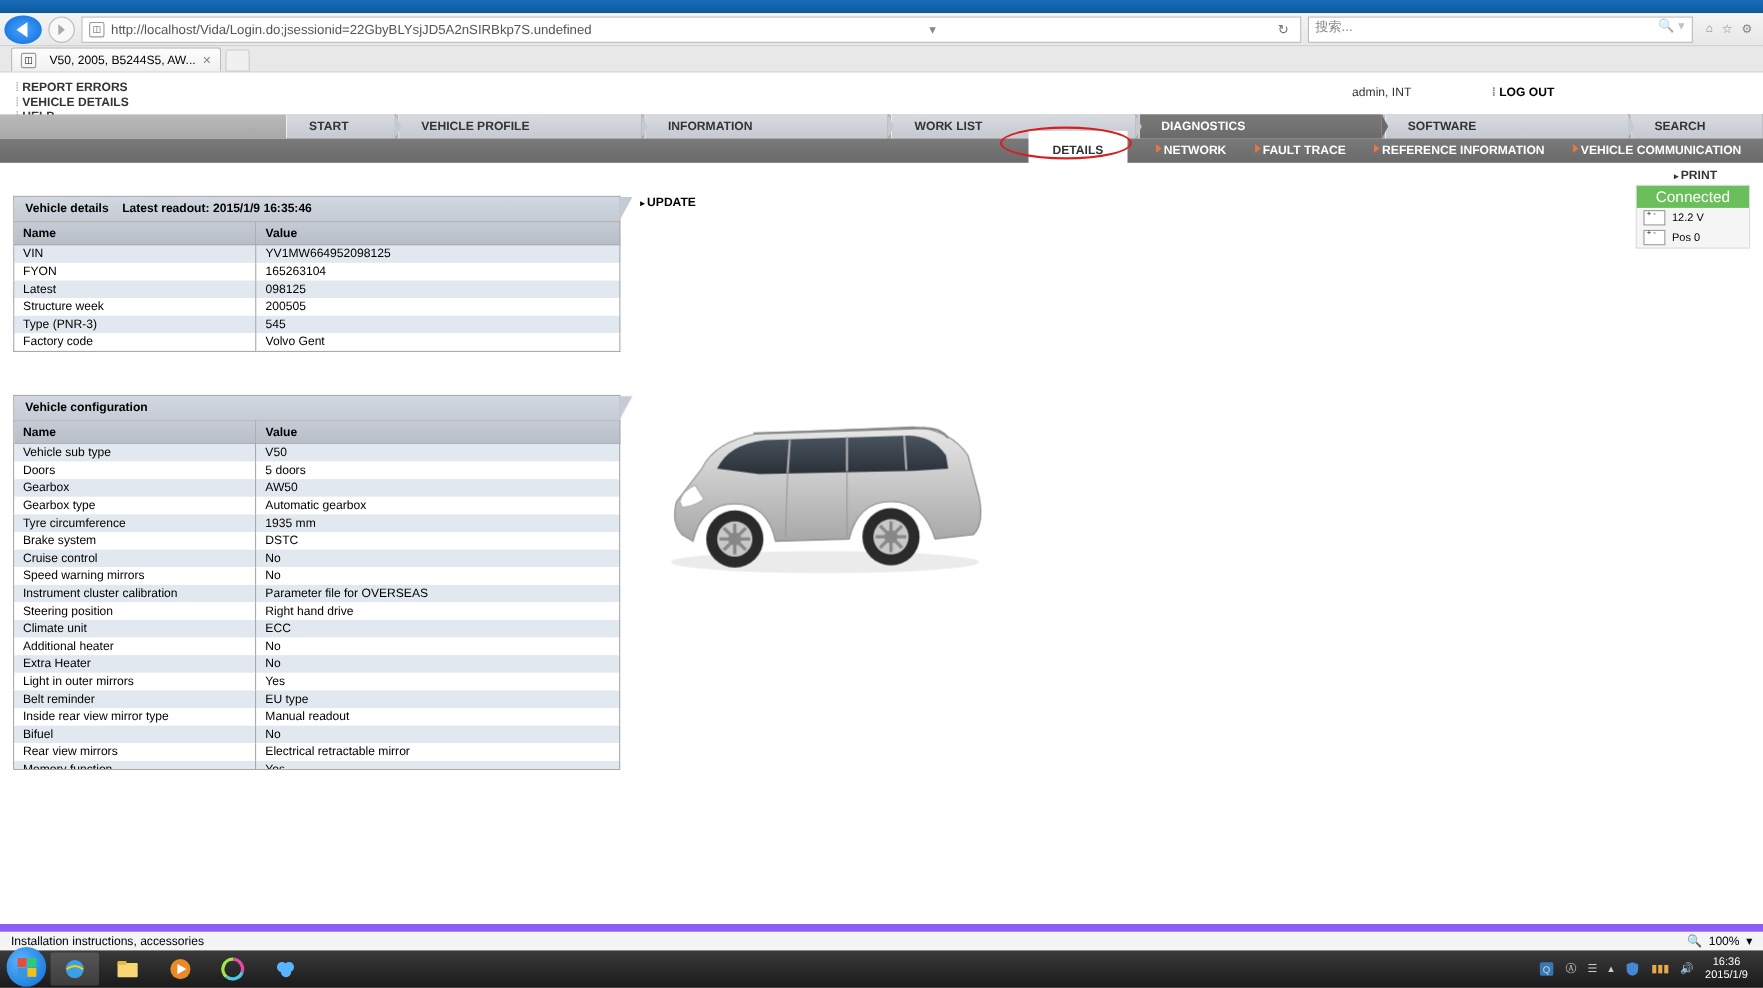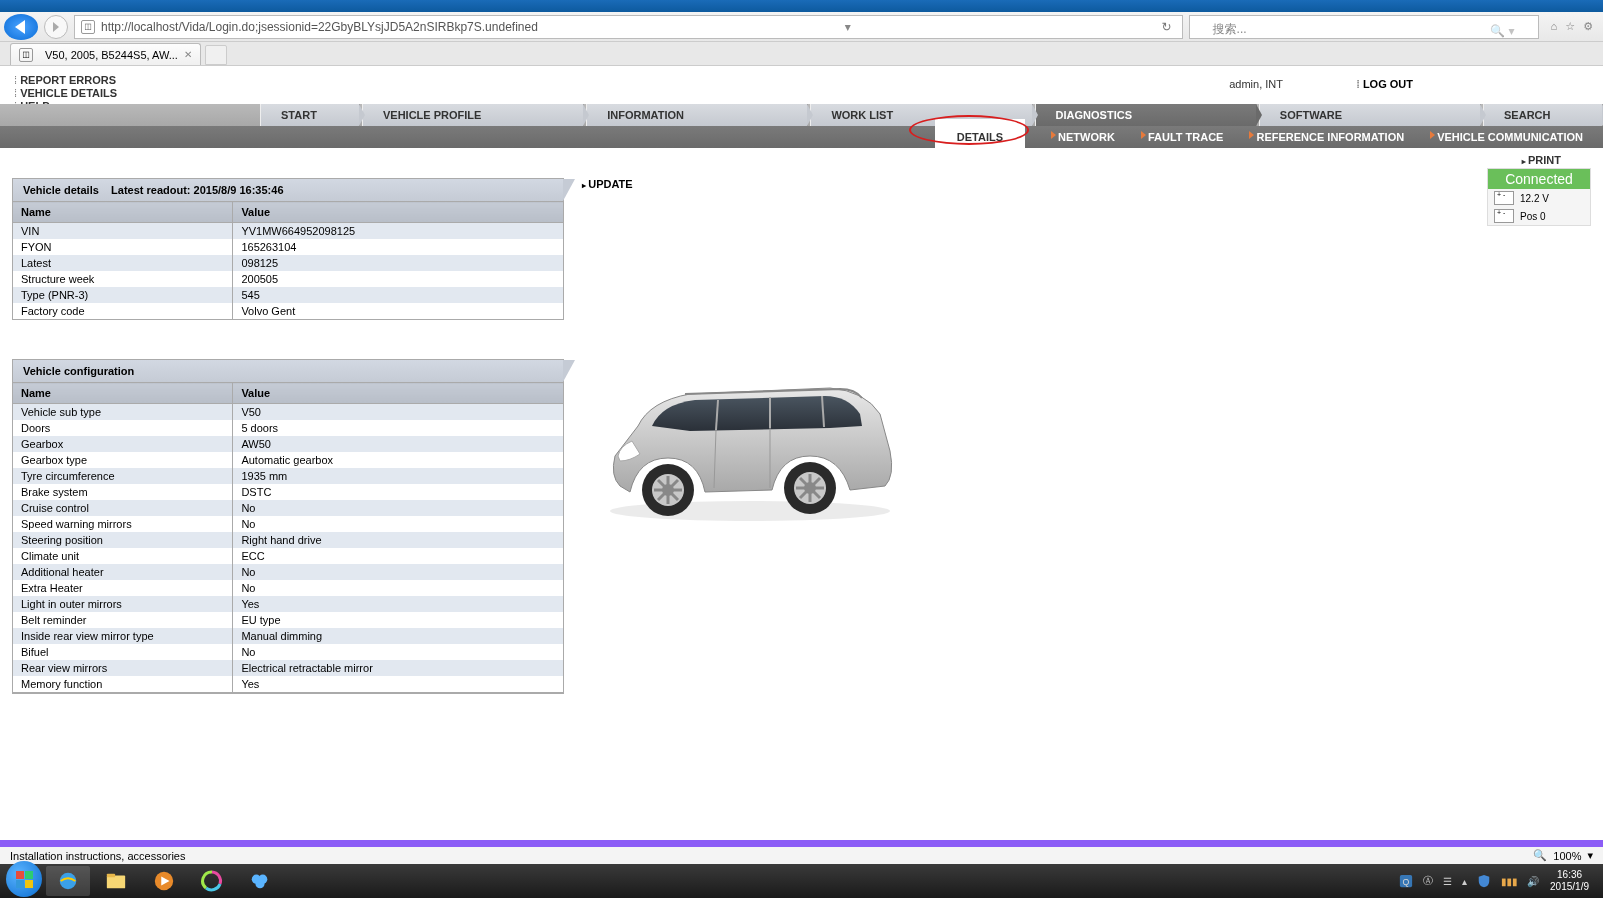--- a/index.html
+++ b/index.html
@@ -12,21 +12,21 @@
 
 
 .ie-toolbar { height: 30px; background: linear-gradient(#f4f4f4,#e8e8e8); border-bottom: 1px solid #ccc; display:flex; align-items:center; padding: 0 4px; gap:6px; position: relative; }
 .ie-back { width:34px; height:26px; border-radius:50%; background: radial-gradient(#4aa3ff,#0a6cd6); position:relative; display:flex; align-items:center; justify-content:center; }
 .ie-back-arrow { width:0;height:0; border-top:7px solid transparent; border-bottom:7px solid transparent; border-right:10px solid #fff; margin-left:-3px; }
 .ie-fwd { width:24px;height:24px; border-radius:50%; border:1px solid #bbb; background:#f8f8f8; display:flex;align-items:center;justify-content:center;}
 .ie-fwd-arrow{width:0;height:0;border-top:5px solid transparent;border-bottom:5px solid transparent;border-left:6px solid #aaa;}
 .url-bar { flex:1; height:24px; border:1px solid #bbb; background:#fff; display:flex; align-items:center; padding:0 6px; font-size:12px; color:#555; }
 .url-icon { width:14px; height:14px; border:1px solid #999; margin-right:6px; border-radius:2px; display:flex;align-items:center;justify-content:center; font-size:8px;}
 .refresh-btn { margin-left:auto; color:#777; padding:0 4px; }
-.search-bar { width:350px; height:24px; border:1px solid #bbb; background:#fff; display:flex; align-items:flex-end; padding:0 23px; font-size:12px; color:#888; }
+.search-bar { width:350px; height:24px; border:1px solid #bbb; background:#fff; display:flex; align-items:flex-start; padding:0 6px; font-size:12px; color:#888; }
 .sb-mag { margin-left:auto; opacity:.5; }
 .ie-icons { display:flex; gap:8px; padding:0 6px; color:#888; }
 
 
 .tab-strip { height:24px; background:#e8e8e8; display:flex; align-items:end; padding-left:10px; border-bottom:1px solid #ccc; }
 .tab { height:22px; background:linear-gradient(#fdfdfd,#f0f0f0); border:1px solid #bbb; border-bottom:none; padding:0 8px; display:flex; align-items:center; gap:6px; font-size:11px; border-radius:3px 3px 0 0; }
 .tab-close { font-size:10px; color:#888; }
 .tab-new { width:22px; height:20px; background:#f0f0f0; border:1px solid #ccc; margin-left:4px; border-radius:2px 2px 0 0; }
 
 
@@ -212,21 +212,21 @@
       </div>
   </div>
 
   <div class="update-link">UPDATE</div>
 
   <div class="section sec1">
     <div class="sec-title">
       <span>Vehicle details</span>
       &nbsp;&nbsp;
       <span>Latest readout:</span>
-      <span>2015/8/9 16:35:46</span>
+      <span>2015/1/9 16:35:46</span>
     </div>
     <table class="tbl">
       <thead>
           <tr>
         <th style="width:40%">Name</th>
         <th>Value</th>
       </tr>
         </thead>
       <tbody id="tbody-details">
           <tr>
@@ -298,20 +298,24 @@
             </tr>
             <tr>
               <td style="width:40%">Cruise control</td>
               <td>No</td>
             </tr>
             <tr>
               <td style="width:40%">Speed warning mirrors</td>
               <td>No</td>
             </tr>
             <tr>
+              <td style="width:40%">Instrument cluster calibration</td>
+              <td>Parameter file for OVERSEAS</td>
+            </tr>
+            <tr>
               <td style="width:40%">Steering position</td>
               <td>Right hand drive</td>
             </tr>
             <tr>
               <td style="width:40%">Climate unit</td>
               <td>ECC</td>
             </tr>
             <tr>
               <td style="width:40%">Additional heater</td>
               <td>No</td>
@@ -323,21 +327,21 @@
             <tr>
               <td style="width:40%">Light in outer mirrors</td>
               <td>Yes</td>
             </tr>
             <tr>
               <td style="width:40%">Belt reminder</td>
               <td>EU type</td>
             </tr>
             <tr>
               <td style="width:40%">Inside rear view mirror type</td>
-              <td>Manual dimming</td>
+              <td>Manual readout</td>
             </tr>
             <tr>
               <td style="width:40%">Bifuel</td>
               <td>No</td>
             </tr>
             <tr>
               <td style="width:40%">Rear view mirrors</td>
               <td>Electrical retractable mirror</td>
             </tr>
             <tr>

